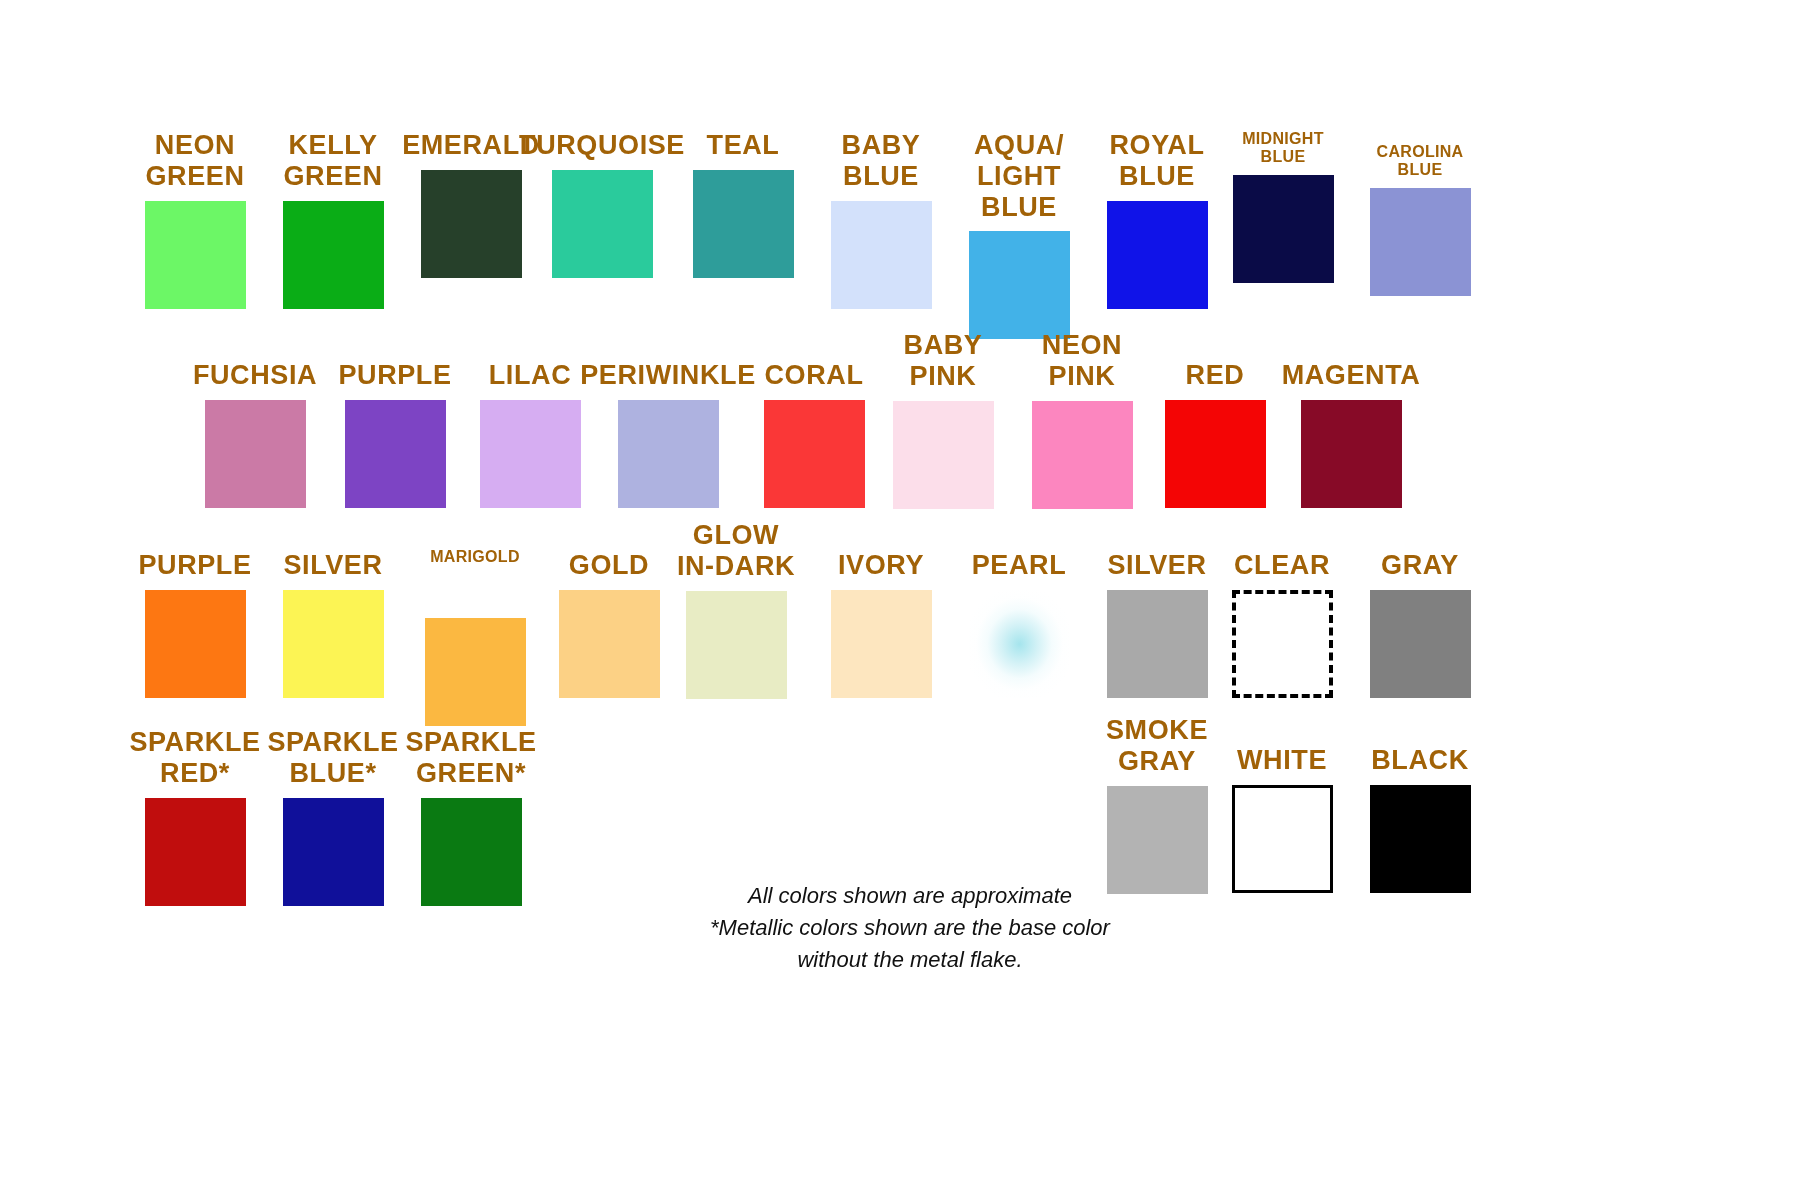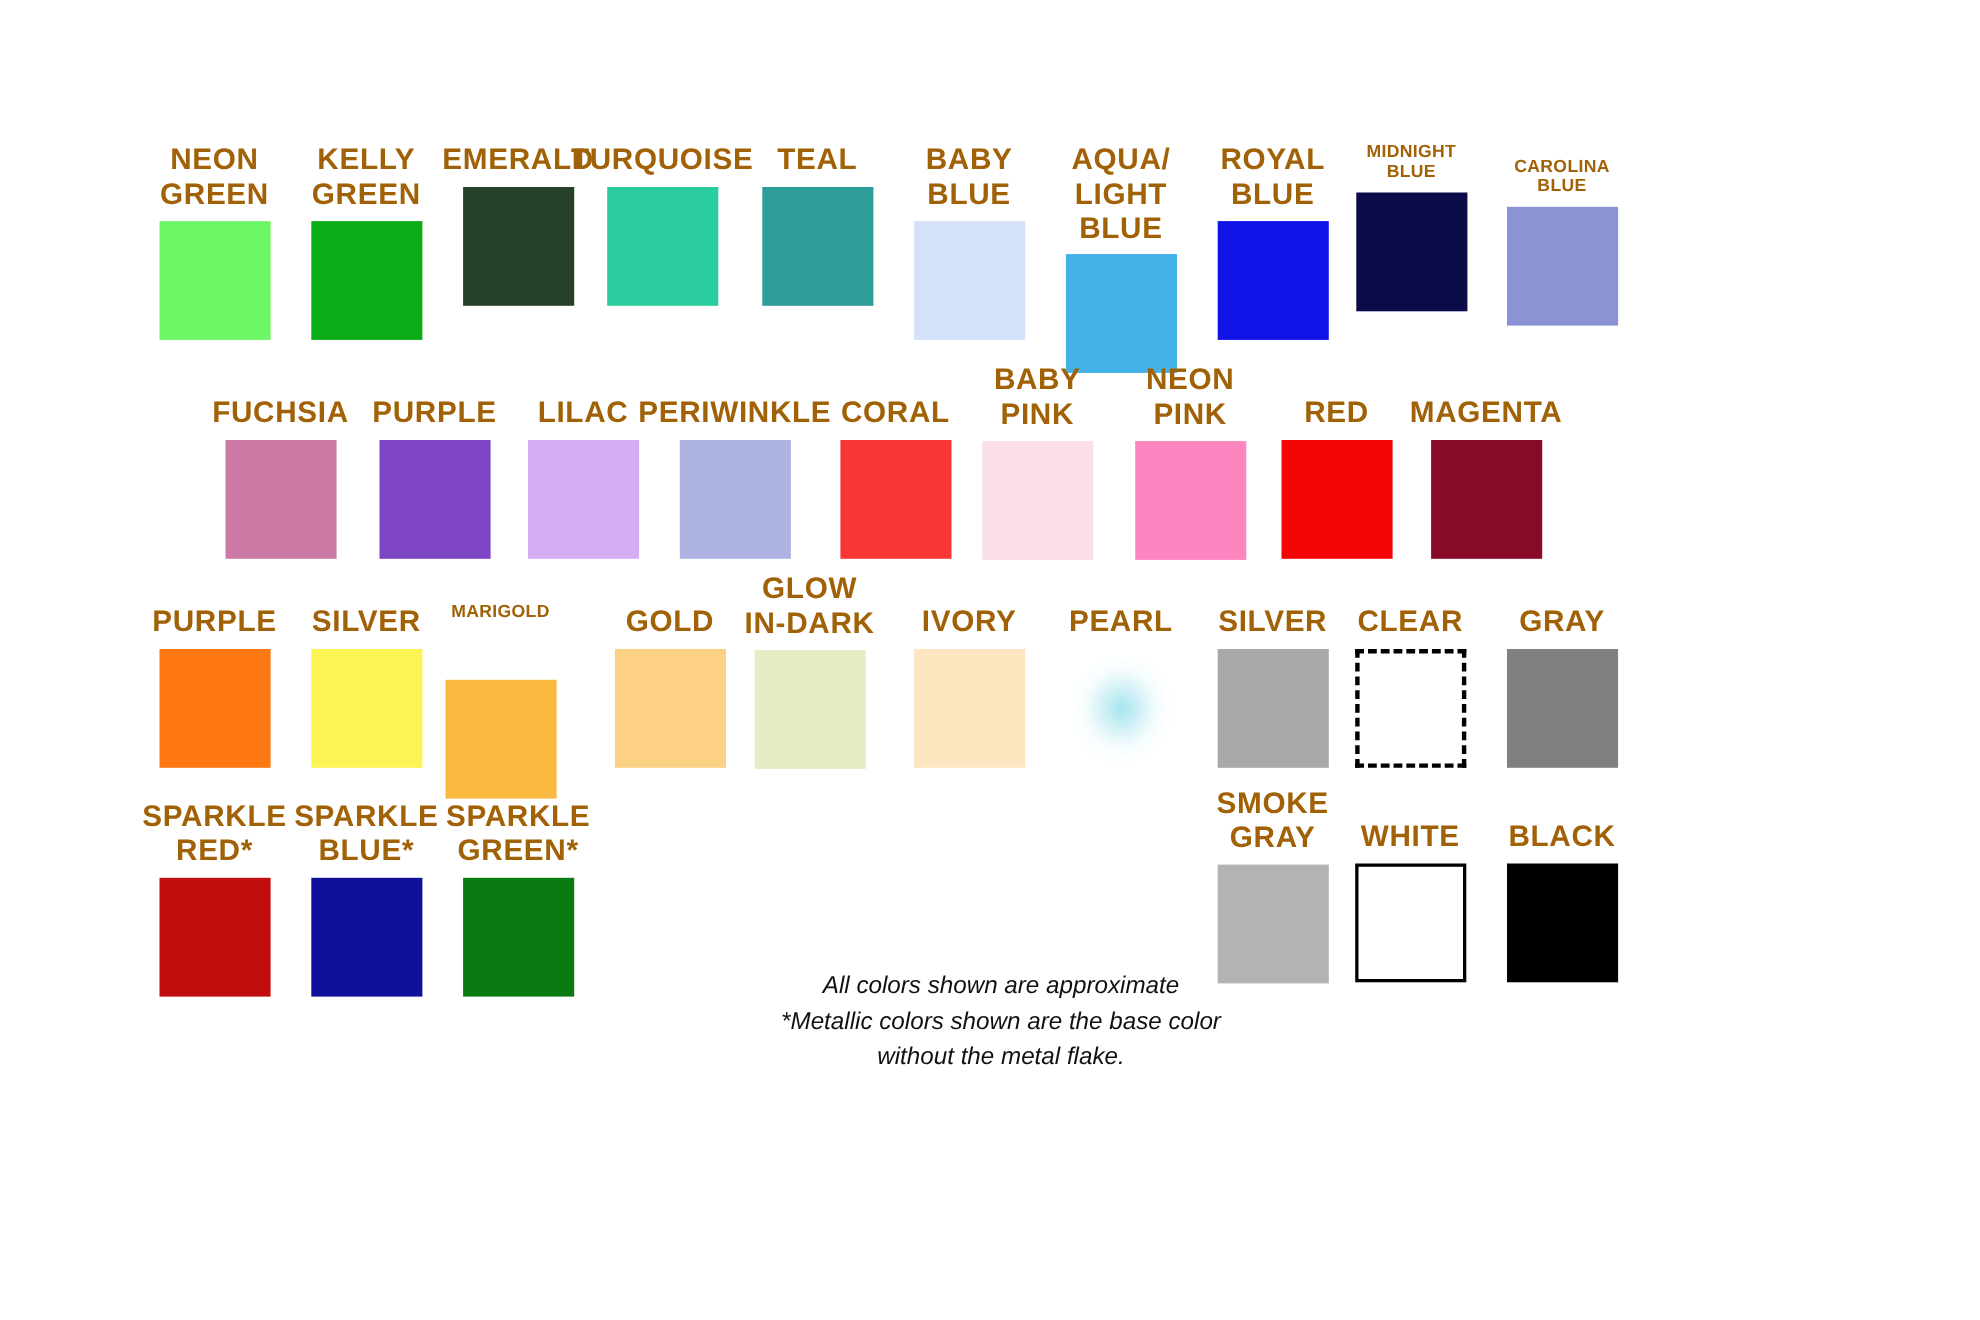--- a/index.html
+++ b/index.html
@@ -177,21 +177,21 @@
       <div class="cell-chip" style="background: rgb(135, 10, 39);"></div>
     </div>
     <div class="cell" style="left: 120px; top: 550px;">
       <div class="cell-label">PURPLE</div>
       <div class="cell-chip" style="background: rgb(253, 119, 18);"></div>
     </div>
     <div class="cell" style="left: 258px; top: 550px;">
       <div class="cell-label">SILVER</div>
       <div class="cell-chip" style="background: rgb(252, 244, 84);"></div>
     </div>
-    <div class="cell" style="left: 380px; top: 548px; gap: 43px;">
+    <div class="cell" style="left: 400px; top: 548px; gap: 43px;">
       <div class="cell-label small">MARIGOLD</div>
       <div class="cell-chip" style="background: rgb(251, 184, 65);"></div>
     </div>
     <div class="cell" style="left: 534px; top: 550px;">
       <div class="cell-label">GOLD</div>
       <div class="cell-chip" style="background: rgb(252, 209, 133);"></div>
     </div>
     <div class="cell" style="left: 661px; top: 520px;">
       <div class="cell-label">GLOW
 IN-DARK</div>

